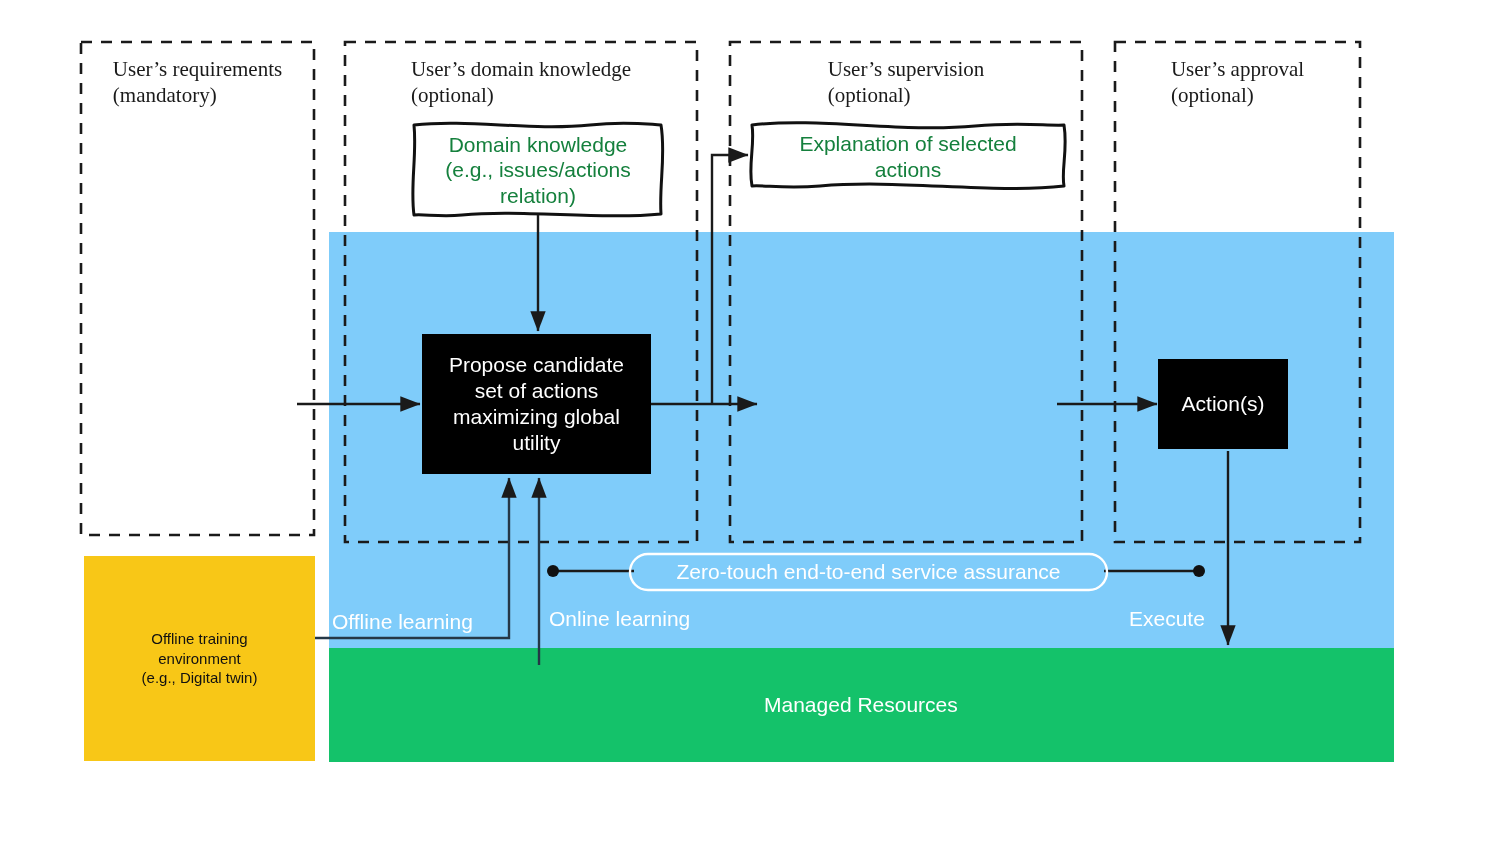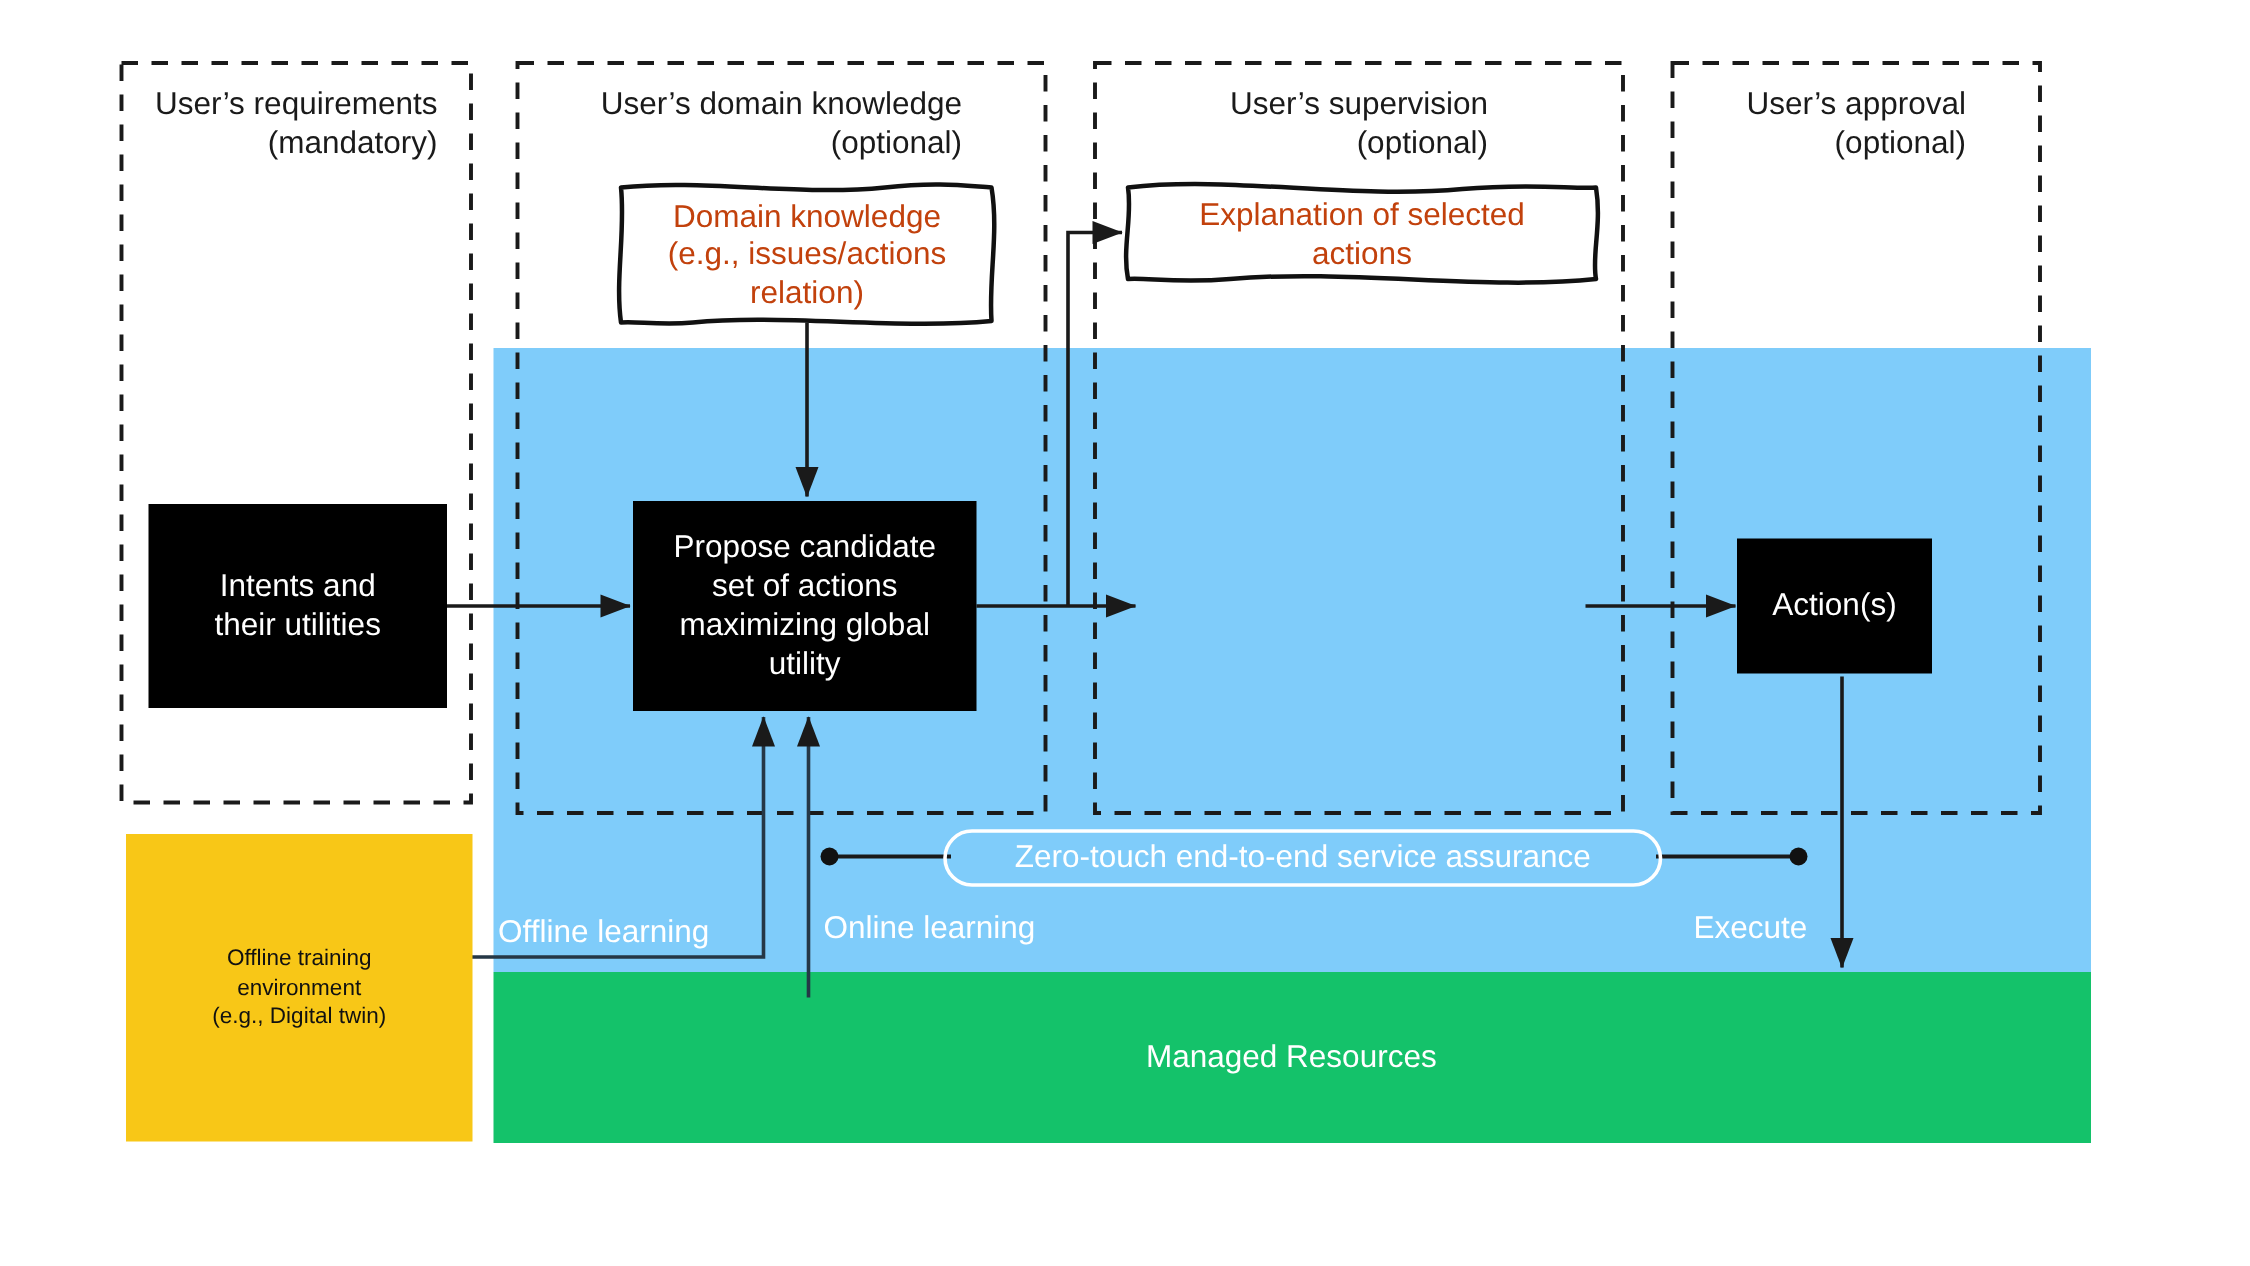--- a/index.html
+++ b/index.html
@@ -20,23 +20,23 @@
     top: 0; left: 0;
     width: 1500px;
     height: 844px;
   }
   
   .txt {
     position: absolute;
     display: flex;
     align-items: center;
     justify-content: center;
-    text-align: right;
+    text-align: left;
     line-height: 1.22;
-    font-family: Liberation Sans, sans-serif;
+    font-family: Liberation Serif, serif;
     white-space: pre-line;
   }
   .zone-title {
     color: #1a1a1a;
     font-size: 21px;
   }
   .black-box {
     position: absolute;
     background: #000000;
     color: #ffffff;
@@ -44,21 +44,21 @@
     align-items: center;
     justify-content: center;
     text-align: center;
     font-size: 21px;
     line-height: 1.25;
     white-space: pre-line;
     font-family: "Liberation Sans", sans-serif;
   }
   .wavy-label {
     position: absolute;
-    color: #c2410c;
+    color: #15803d;
     display: flex;
     align-items: center;
     justify-content: center;
     text-align: center;
     font-size: 21px;
     line-height: 1.22;
     white-space: pre-line;
     font-family: "Liberation Sans", sans-serif;
   }
   .yellow-box {
@@ -170,22 +170,20 @@
   <div class="txt zone-title" style="left:1115px; top:52px; width:245px; height:62px;">User’s approval
 (optional)</div>
 
   <div class="wavy-label" style="left:414px; top:126px; width:248px; height:88px;">Domain knowledge
 (e.g., issues/actions
 relation)</div>
 
   <div class="wavy-label" style="left:752px; top:128px; width:312px; height:58px;">Explanation of selected
 actions</div>
 
-  <div class="black-box" style="left:99px; top:336px; width:199px; height:136px;">Intents and
-their utilities</div>
 
   <div class="black-box" style="left:422px; top:334px; width:229px; height:140px;">Propose candidate
 set of actions
 maximizing global
 utility</div>
 
 
   <div class="black-box" style="left:1158px; top:359px; width:130px; height:90px;">Action(s)</div>
 
   <div class="yellow-box" style="left:84px; top:556px; width:231px; height:205px;">Offline training

